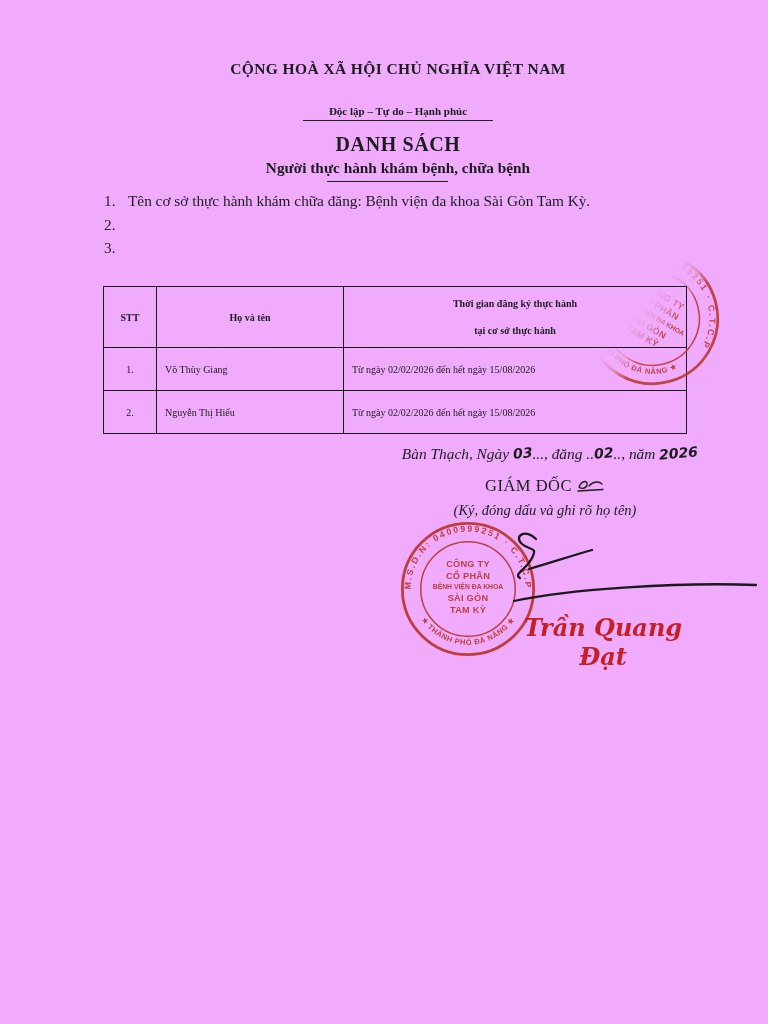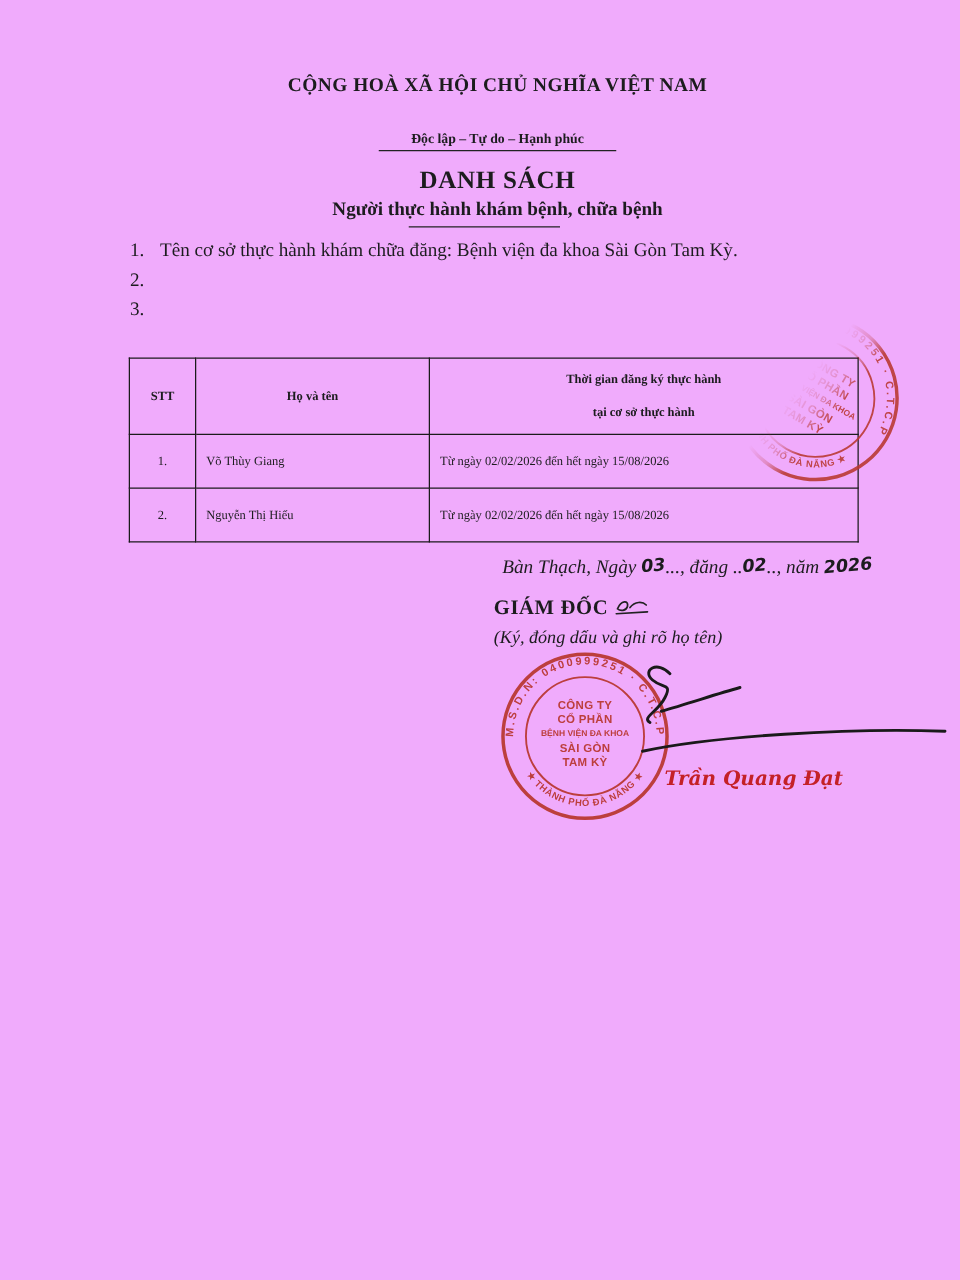--- a/index.html
+++ b/index.html
@@ -33,28 +33,28 @@
   .col-period{width:334px;}
   .practice-table th{font-weight:bold;height:60px;text-align:center;}
   .th-period-line{line-height:27px;}
   .practice-table td{height:42px;}
   td.col-name,td.col-period{padding-left:8px;}
   
   .date-line{position:absolute;top:445px;left:370px;width:360px;text-align:center;
     font-size:15.4px;font-style:italic;white-space:nowrap;}
   .hand{font-family:"DejaVu Sans",sans-serif;font-style:italic;font-weight:bold;
     font-size:14px;display:inline-block;transform:rotate(-5deg);position:relative;top:-1px;}
-  .role-line{position:absolute;top:476px;left:395px;width:300px;text-align:left;
-    font-size:16.5px;font-weight:bold;letter-spacing:.5px;}
+  .role-line{position:absolute;top:476px;left:395px;width:300px;text-align:center;
+    font-size:16.5px;font-weight:normal;letter-spacing:.5px;}
   .role-squiggle{vertical-align:-2px;margin-left:3px;}
-  .sign-note{position:absolute;top:502px;left:395px;width:300px;
+  .sign-note{position:absolute;top:502px;left:395px;width:300px;text-align:center;
     font-size:14.5px;font-style:italic;}
   .signer-name{position:absolute;top:613px;left:498px;width:210px;text-align:center;
     font-family:"DejaVu Serif",serif;font-style:italic;font-weight:bold;
-    font-size:16px;color:#c42127;}
+    font-size:24px;color:#c42127;}
   
   .stamp{position:absolute;opacity:.93;}
   .stamp-main{left:398px;top:519px;width:140px;height:140px;}
   .stamp-partial{left:583px;top:249px;width:139px;height:139px;
     transform:rotate(30deg);opacity:.88;
     -webkit-mask-image:linear-gradient(100deg,transparent 40%,rgba(0,0,0,.3) 52%,#000 62%);
             mask-image:linear-gradient(100deg,transparent 40%,rgba(0,0,0,.3) 52%,#000 62%);}
   .stamp text{fill:var(--stamp-color,#b9372f);font-family:"Liberation Sans",sans-serif;font-weight:bold;}
   .stamp circle{stroke:var(--stamp-color,#b9372f);fill:none;}
   .ring-text{font-size:10px;letter-spacing:2.2px;}

